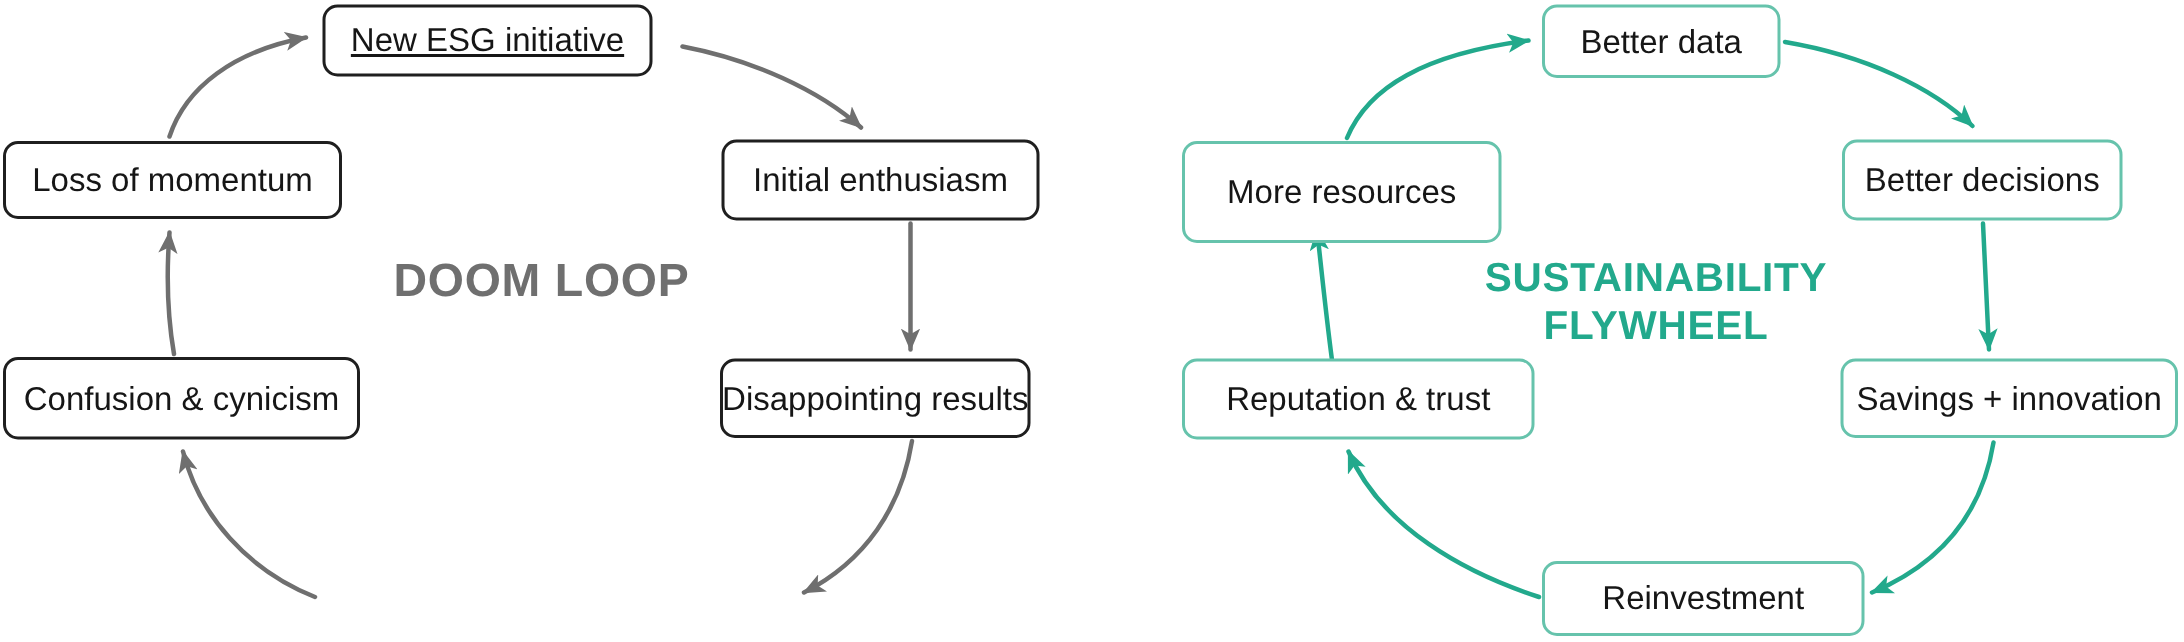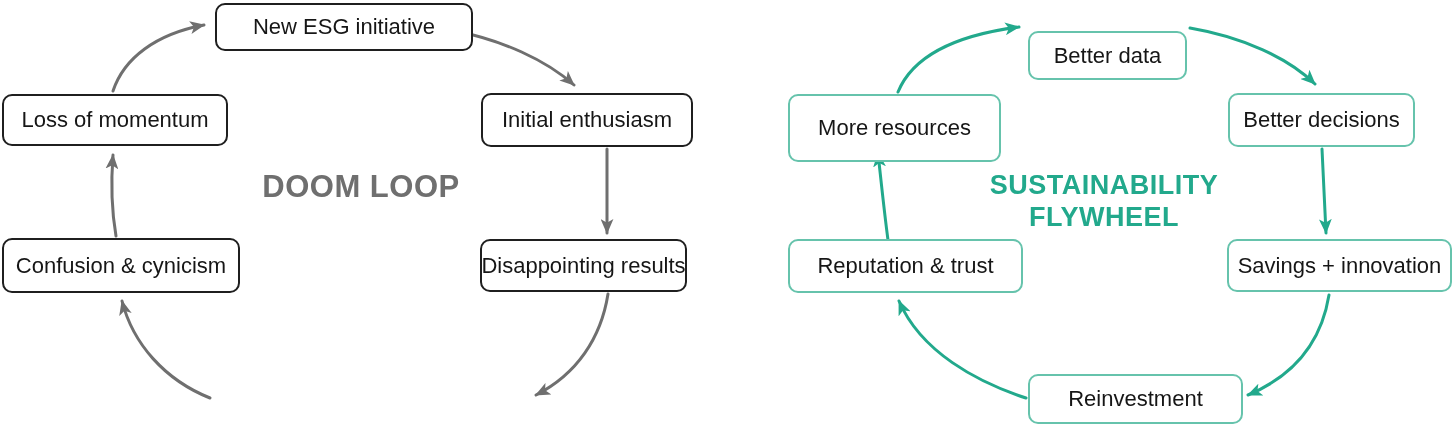--- a/index.html
+++ b/index.html
@@ -48,29 +48,29 @@
     color: #6f6f6f;
   }
   .fly-title {
     left: 954px; top: 169px; width: 300px;
     font-size: 27px;
     line-height: 32px;
     color: #22a98c;
   }
 
   
-  .d0 { left: 215px;  top: 3px;   width: 258px; height: 48px; }
+  .d0 { left: 215px;  top: 3px;   width: 220px; height: 48px; text-decoration: underline; }
   .d1 { left: 481px;  top: 93px;  width: 212px; height: 54px; }
   .d2 { left: 480px;  top: 239px; width: 207px; height: 53px; }
   .d3 { left: 213px;  top: 376px; width: 308px; height: 50px; }
   .d4 { left: 2px;    top: 238px; width: 238px; height: 55px; }
   .d5 { left: 2px;    top: 94px;  width: 226px; height: 52px; }
 
   
-  .f0 { left: 1028px; top: 3px;   width: 159px; height: 49px; margin-top: 28px; }
+  .f0 { left: 1028px; top: 3px;   width: 159px; height: 49px; }
   .f1 { left: 1228px; top: 93px;  width: 187px; height: 54px; }
   .f2 { left: 1227px; top: 239px; width: 225px; height: 53px; }
   .f3 { left: 1028px; top: 374px; width: 215px; height: 50px; }
   .f4 { left: 788px;  top: 239px; width: 235px; height: 54px; }
   .f5 { left: 788px;  top: 94px;  width: 213px; height: 68px; }
 
   .arrow {
     fill: none;
     stroke-width: 3;
     stroke-linecap: round;

